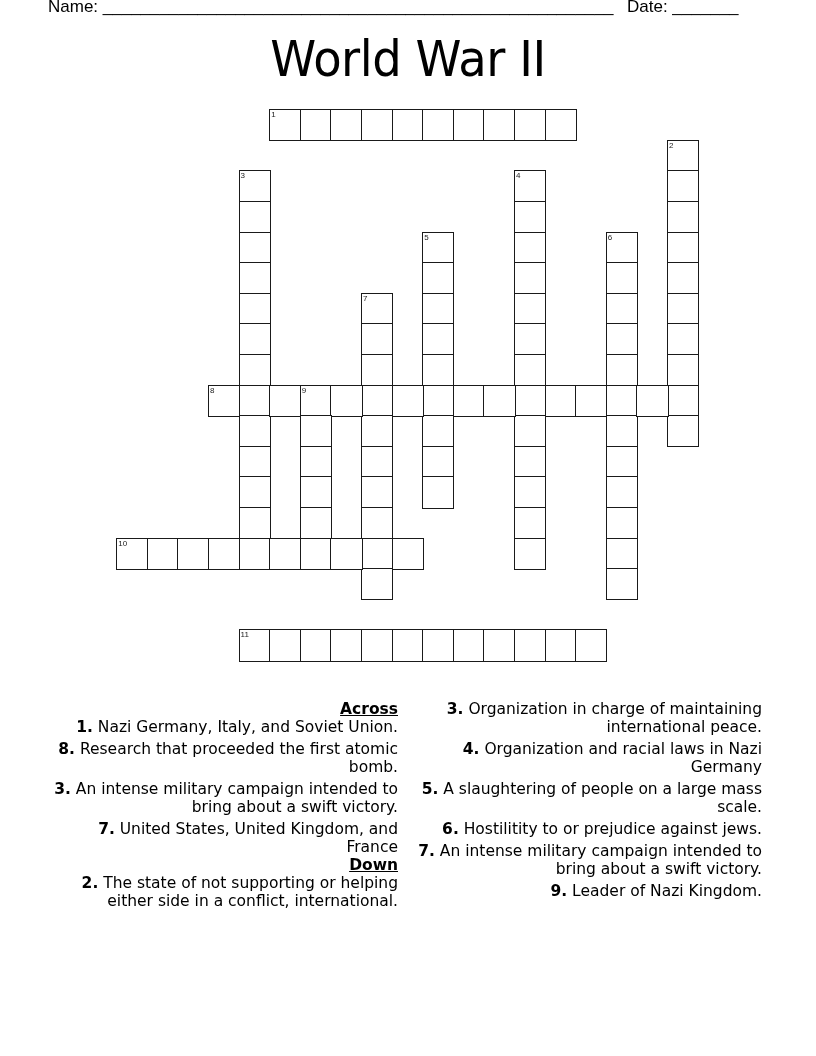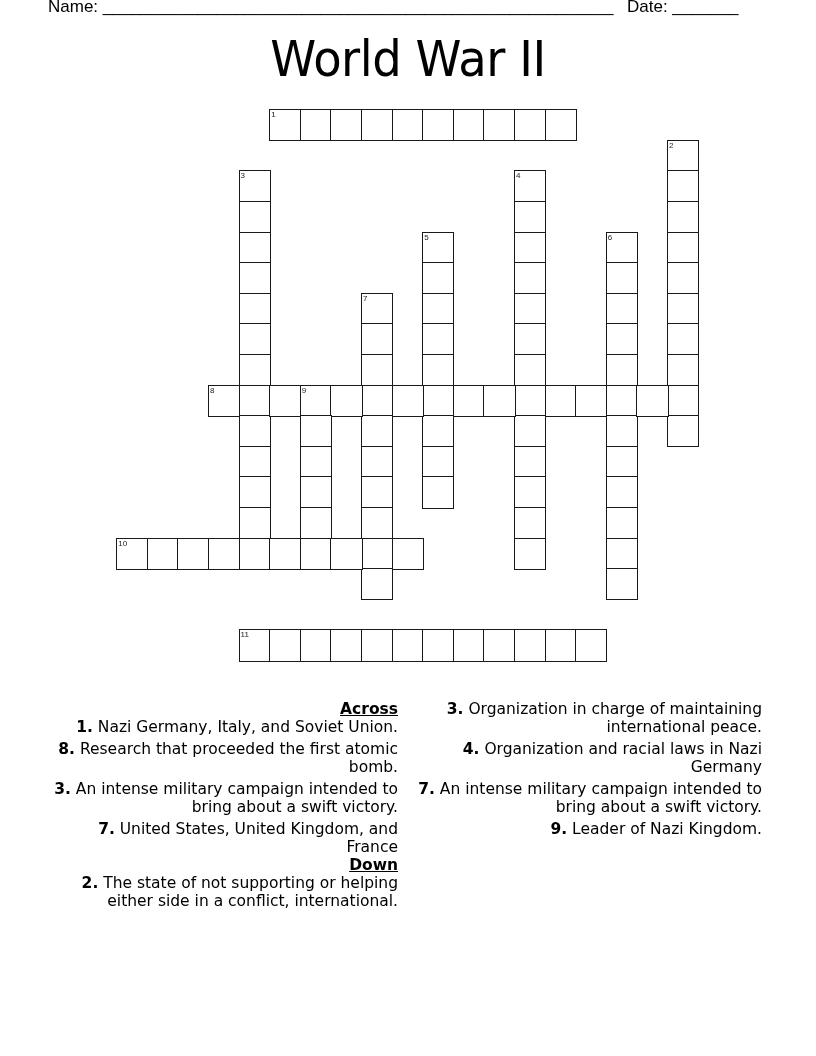--- a/index.html
+++ b/index.html
@@ -167,15 +167,17 @@
   <p class="clue"><b>8.</b><span> Research that proceeded the first atomic bomb.</span></p>
   <p class="clue"><b>3.</b><span> An intense military campaign intended to bring about a swift victory.</span></p>
   <p class="clue" style="margin-bottom:0"><b>7.</b><span> United States, United Kingdom, and France</span></p>
   <p class="sec">Down</p>
   <p class="clue"><b>2.</b><span> The state of not supporting or helping either side in a conflict, international.</span></p>
 </div>
 
 <div class="clues right">
   <p class="clue"><b>3.</b><span> Organization in charge of maintaining international peace.</span></p>
   <p class="clue"><b>4.</b><span> Organization and racial laws in Nazi Germany</span></p>
+  <p class="clue"><b>5.</b><span> A slaughtering of people on a large mass scale.</span></p>
+  <p class="clue"><b>6.</b><span> Hostilitity to or prejudice against jews.</span></p>
   <p class="clue"><b>7.</b><span> An intense military campaign intended to bring about a swift victory.</span></p>
   <p class="clue"><b>9.</b><span> Leader of Nazi Kingdom.</span></p>
 </div>
 
 </body></html>

